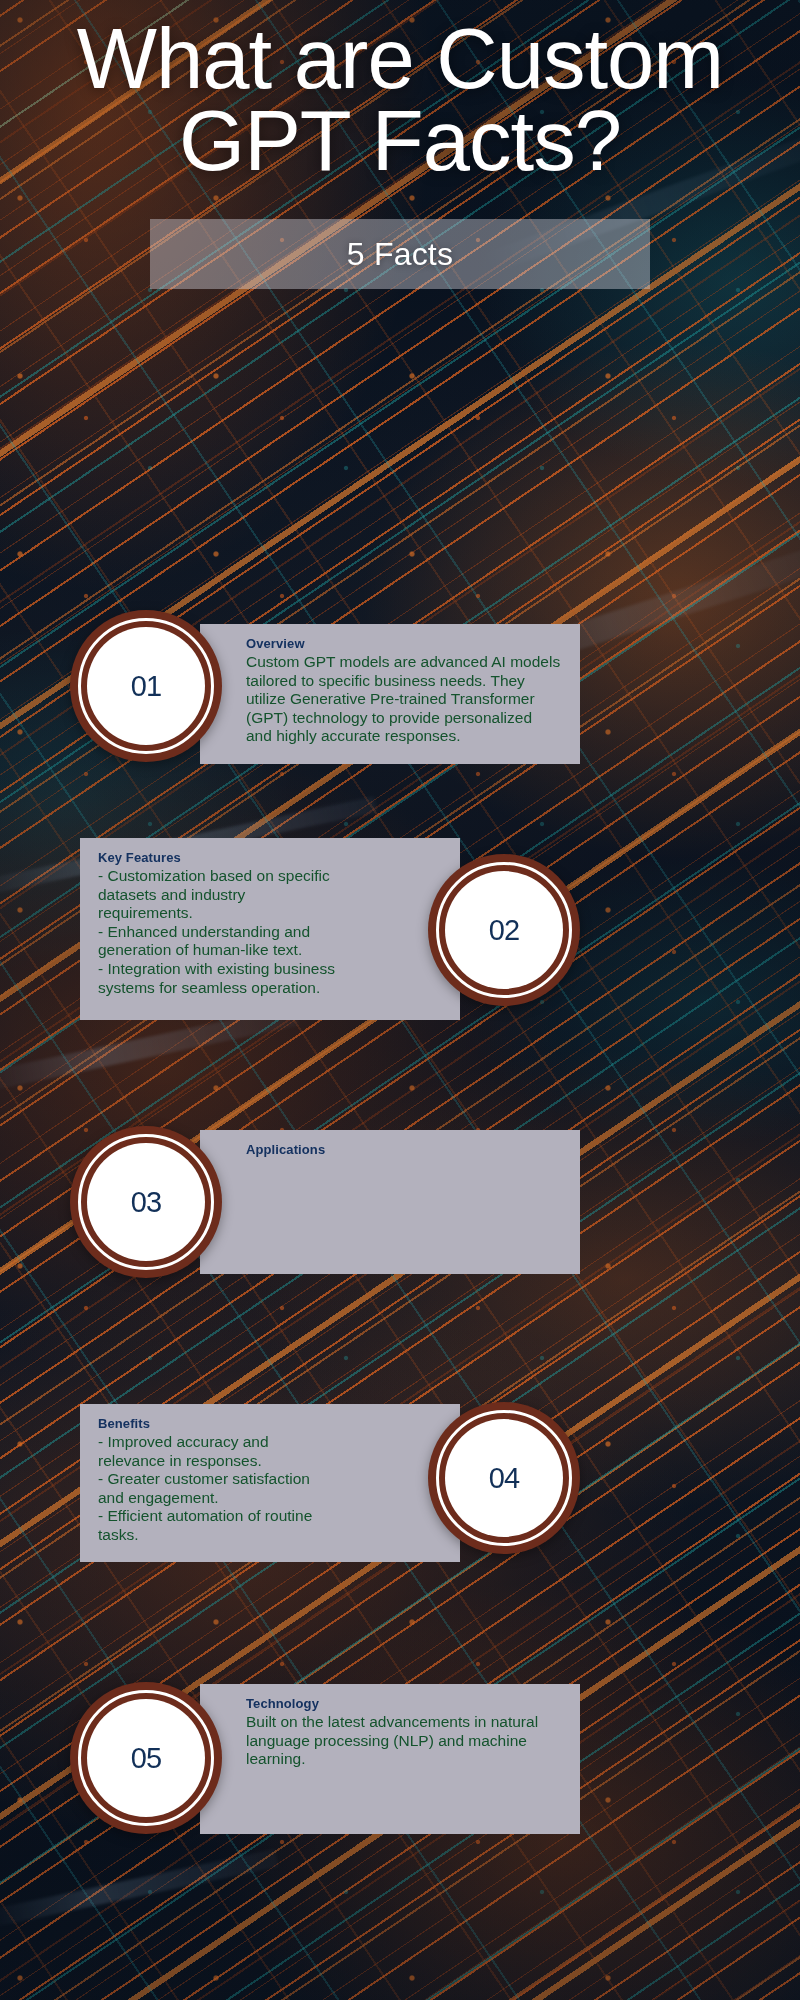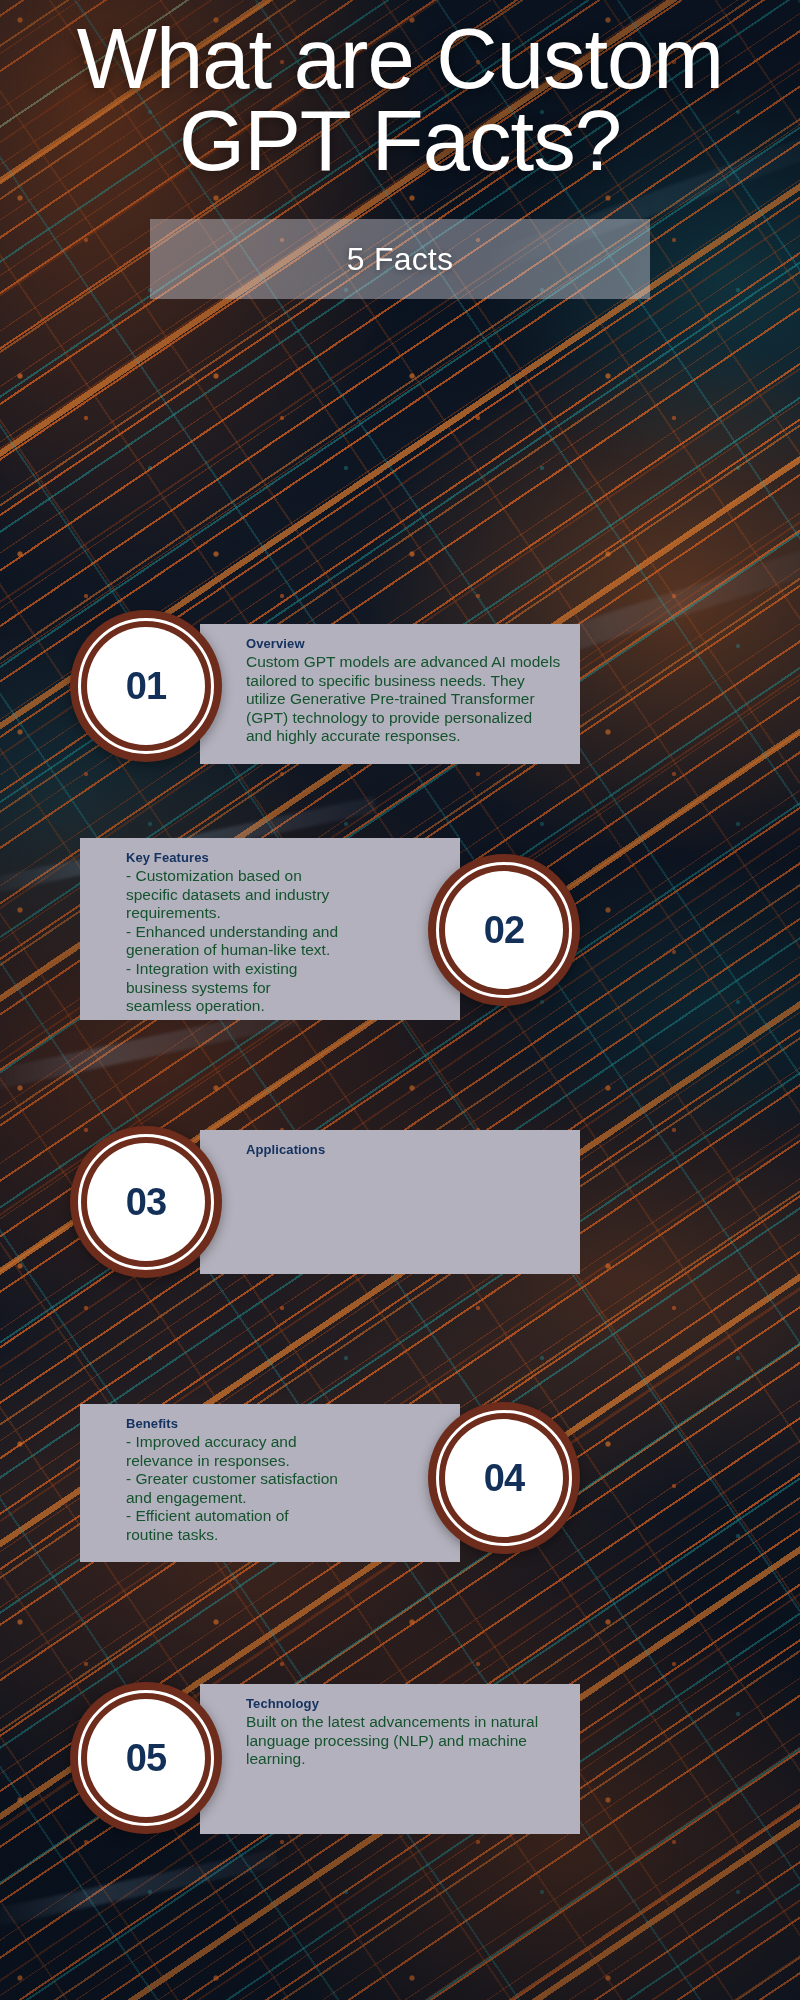--- a/index.html
+++ b/index.html
@@ -134,21 +134,21 @@
     font-size: 85px;
     line-height: 0.96;
     font-weight: 400;
     letter-spacing: -1px;
     padding: 18px 40px 0 40px;
     text-shadow: 0 2px 14px rgba(0,0,0,0.45);
   }
   .subtitle-band {
     margin: 38px auto 0 auto;
     width: 500px;
-    height: 80px;
+    height: 70px;
     background: rgba(214,214,224,0.42);
     display: flex;
     align-items: center;
     justify-content: center;
   }
   .subtitle-text {
     color: #ffffff;
     font-size: 32px;
     font-weight: 400;
     letter-spacing: 0.2px;
@@ -168,21 +168,21 @@
     background: #b3b1bd;
     top: 0;
   }
   .panel.left-badge  { left: 200px; width: 380px; }
   .panel.right-badge { left: 80px;  width: 380px; }
 
   .panel-content {
     padding: 12px 18px 14px 18px;
   }
   .panel.left-badge .panel-content  { padding-left: 46px; padding-right: 18px; }
-  .panel.right-badge .panel-content { padding-right: 120px; margin-left: 28px; }
+  .panel.right-badge .panel-content { padding-right: 120px; }
 
   .fact-title {
     color: #153260;
     font-size: 13px;
     font-weight: 700;
     margin-bottom: 2px;
     letter-spacing: 0.1px;
   }
   .fact-body {
     color: #14532d;
@@ -212,22 +212,22 @@
   .badge-core {
     width: 118px; height: 118px;
     border-radius: 50%;
     background: #ffffff;
     display: flex;
     align-items: center;
     justify-content: center;
   }
   .badge-num {
     color: #123058;
-    font-size: 38px;
-    font-weight: 700;
+    font-size: 29px;
+    font-weight: 400;
     letter-spacing: -1px;
     line-height: 1;
   }
 
   .badge.at-left  { left: 70px;  }
   .badge.at-right { left: 428px; }
 
   
   #fact-1 { top: 610px;  height: 170px; }
   #fact-1 .panel { height: 140px; top: 14px; }

